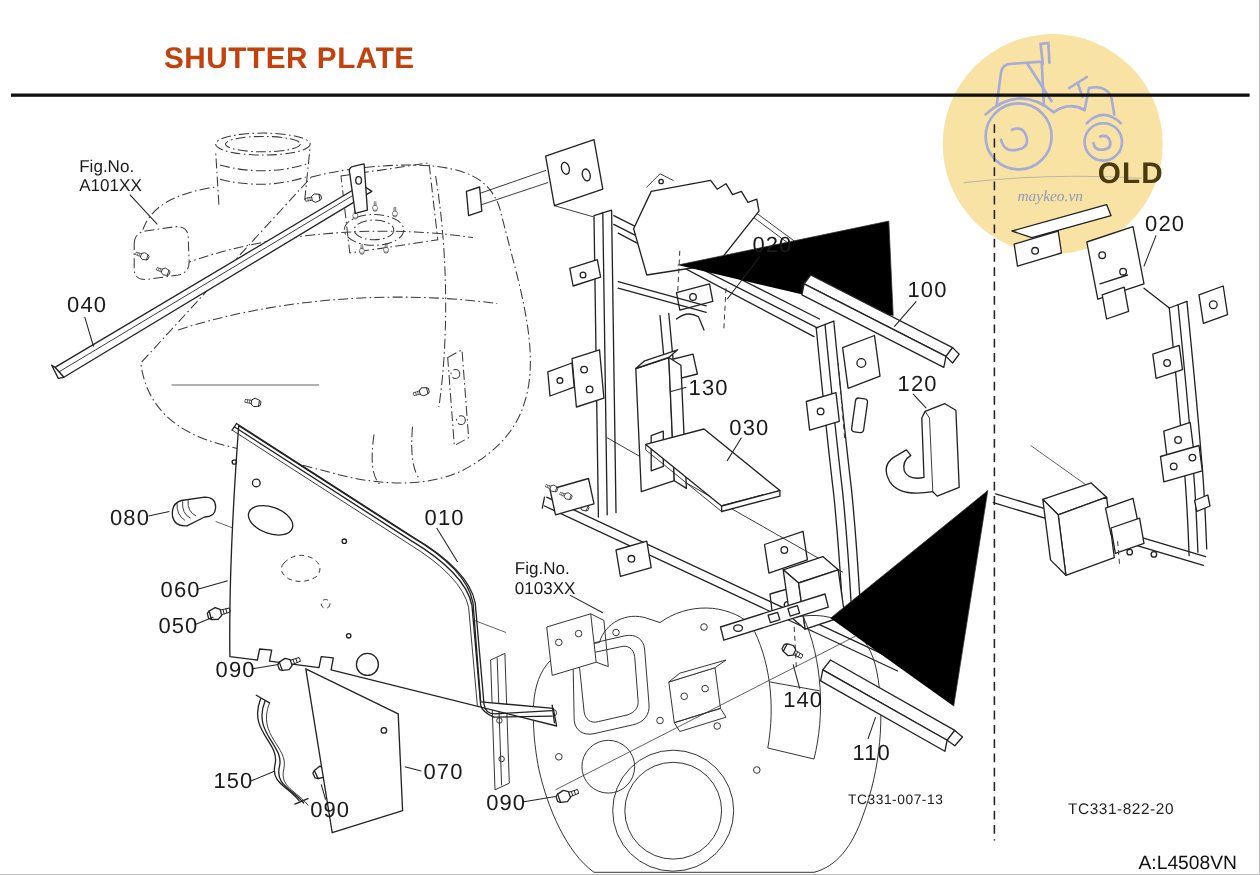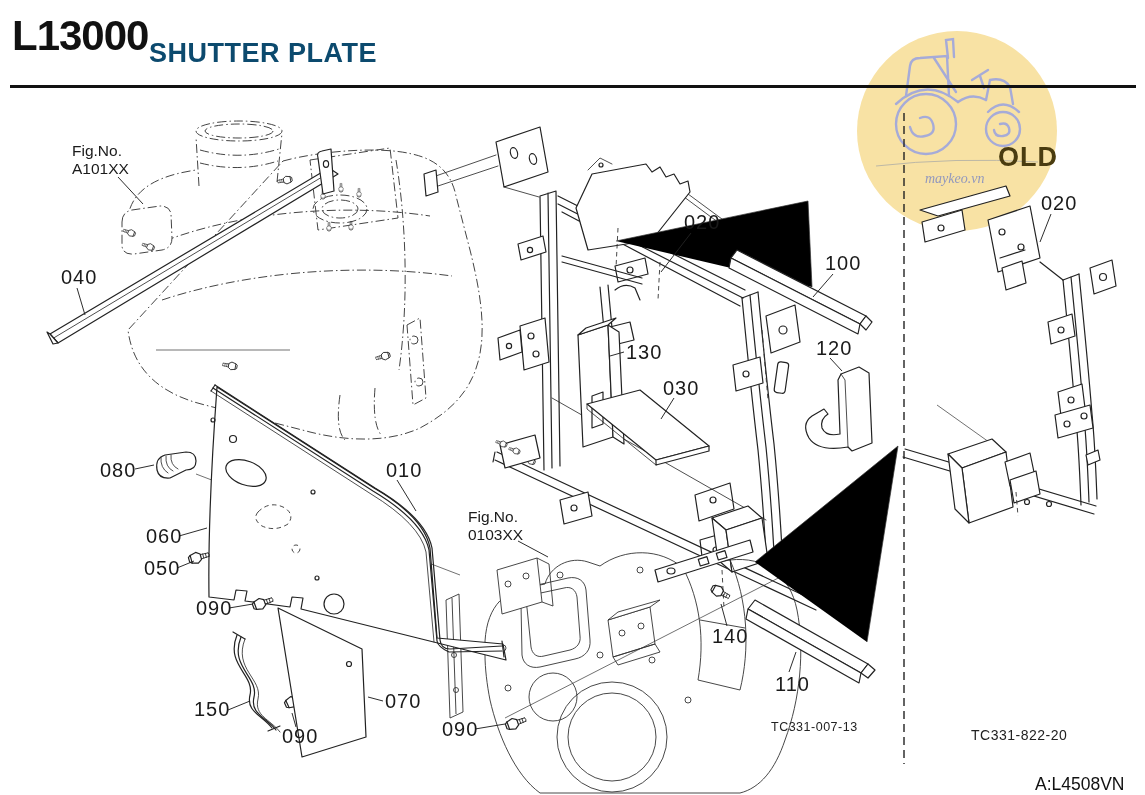--- a/index.html
+++ b/index.html
@@ -5,21 +5,21 @@
   html,body{margin:0;padding:0;background:#888;}
   .page{position:relative;width:1145px;height:795px;background:#fff;overflow:hidden;
         font-family:"Liberation Sans",sans-serif;}
   .page svg{position:absolute;left:0;top:0;}
   
   .hdr-code{position:absolute;left:12px;top:12px;font-size:42px;font-weight:bold;
             letter-spacing:-1px;color:#111;}
   .hdr-vi{position:absolute;left:149px;top:6px;font-family:"Liberation Serif",serif;
           font-size:27px;font-weight:bold;color:#111;white-space:nowrap;}
   .hdr-en{position:absolute;left:149px;top:38px;font-size:27px;font-weight:bold;
-          letter-spacing:.5px;color:#0c4a6e;white-space:nowrap;}
+          letter-spacing:.5px;color:#c2410c;white-space:nowrap;}
   .hdr-rule{position:absolute;left:10px;top:85px;width:1126px;height:3px;background:#111;}
   
   .s{stroke:#222;fill:none;stroke-width:1.2;stroke-linejoin:round;stroke-linecap:round;}
   .sf{stroke:#222;fill:#fff;stroke-width:1.2;stroke-linejoin:round;}
   .thin{stroke-width:.8;}
   .vthin{stroke-width:.7;stroke:#333;}
   .eng{stroke:#333;fill:none;stroke-width:.9;stroke-linejoin:round;}
   .engf{stroke:#333;fill:#fff;stroke-width:.9;stroke-linejoin:round;}
   .dd{stroke:#3a3a3a;fill:none;stroke-width:.95;stroke-dasharray:9 3 1.5 3;}
   .ddf{stroke:#3a3a3a;fill:#fff;stroke-width:.95;stroke-dasharray:9 3 1.5 3;}
@@ -394,16 +394,15 @@
         <text x="442" y="736" class="part-label">090</text>
         <line x1="727" y1="626" x2="721" y2="604" class="leader"></line>
         <text x="712" y="643" class="part-label">140</text>
         <line x1="789" y1="672" x2="796" y2="652" class="leader"></line>
         <text x="775" y="691" class="part-label">110</text>
         <line x1="1051" y1="214" x2="1040" y2="242" class="leader"></line>
         <text x="1041" y="210" class="part-label">020</text>
       </g>
   </svg>
 
-  <div class="hdr-code">L13000</div>
   <div class="hdr-en">SHUTTER PLATE</div>
   <div class="hdr-rule"></div>
 </div>
 
 </body></html>

